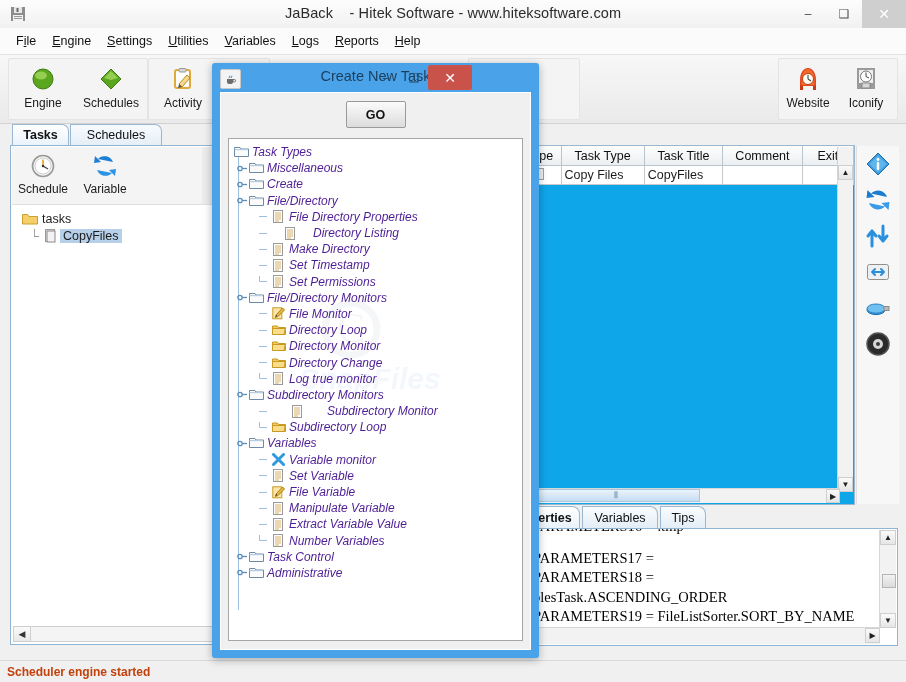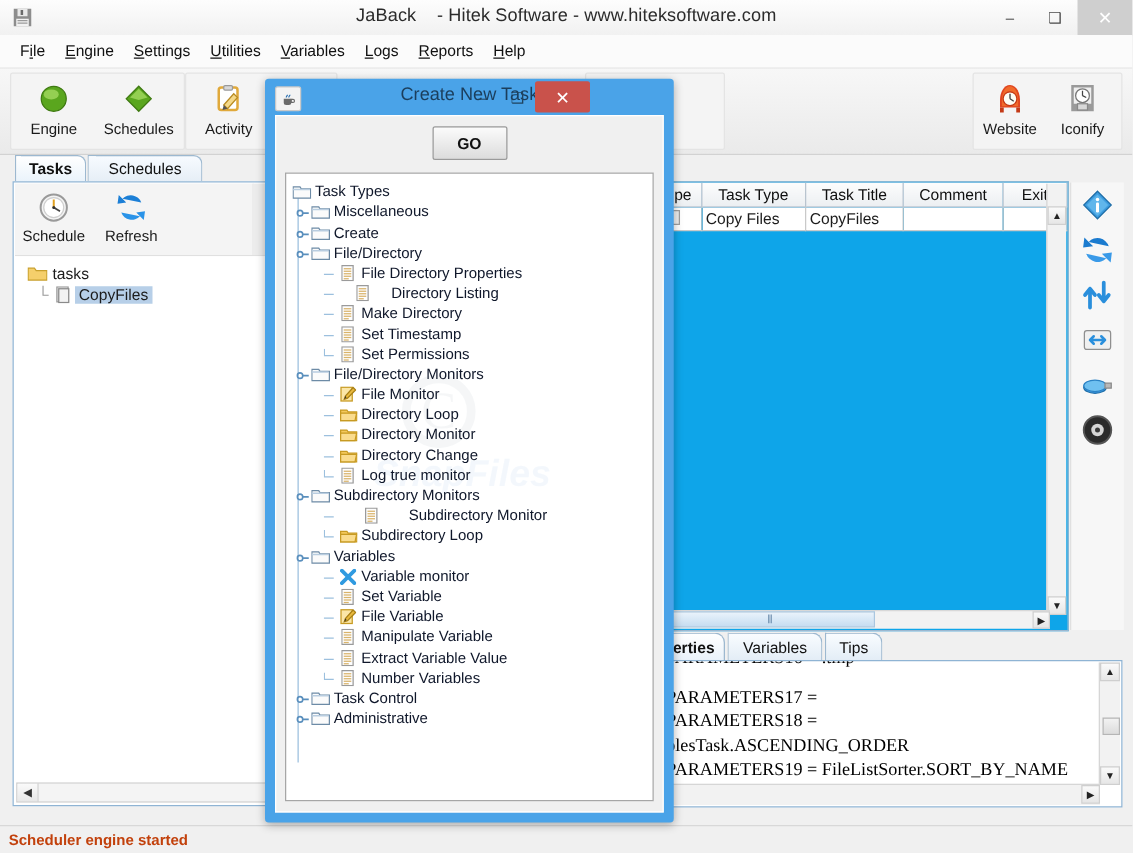--- a/index.html
+++ b/index.html
@@ -160,22 +160,22 @@
   .go-wrap{position:absolute;left:0;top:8px;width:309px;display:flex;justify-content:center;}
   .go-btn{width:58px;height:25px;background:linear-gradient(#fbfbfb,#dcdcdc);
           border:1px solid #9a9a9a;border-radius:2px;font-size:12.5px;font-weight:bold;
           color:#111;display:flex;align-items:center;justify-content:center;}
   .dlg-tree{position:absolute;left:7px;top:45px;width:295px;height:503px;
             background:#fff;border:1px solid #a6a6a6;box-sizing:border-box;
             overflow:hidden;padding:5px 0 0 4px;}
   .watermark{position:absolute;left:60px;top:150px;pointer-events:none;opacity:.5;}
 
   
-  .row{display:flex;align-items:flex-end;height:16.2px;font-size:12px;color:#0f172a;
-       white-space:nowrap;position:relative;}
+  .row{display:flex;align-items:center;height:16.2px;font-size:12px;color:#4c1d95;
+       white-space:nowrap;position:relative;font-style:italic;}
   .hnd{width:11px;height:11px;display:flex;align-items:center;justify-content:center;}
   .rowico{width:17px;display:flex;align-items:center;justify-content:center;}
   .rowtxt{margin-left:2px;}
 
   .vrule{position:absolute;background:#9cc0de;width:1px;}
 </style>
 </head>
 <body>
 
 <div class="app">
@@ -317,21 +317,21 @@
           </span>
           <span class="lb">Schedule</span>
         </div>
         <div class="lp-btn">
           <span class="ic">
             <svg width="26" height="26" viewBox="0 0 26 26">
               <path d="M21 9 A9 9 0 0 0 6 6 L9 9 L2 10 L3 3 L6 6" fill="#1c7fd6"></path>
               <path d="M5 17 A9 9 0 0 0 20 20 L17 17 L24 16 L23 23 L20 20" fill="#2a93e8"></path>
             </svg>
           </span>
-          <span class="lb">Refresh</span>
+          <span class="lb">Variable</span>
         </div>
       </div>
       <div class="lp-tgroup" style="left:190px;width:110px;border-right:none;background:#ececec;">
         <div class="lp-btn" style="margin-left:30px;">
           <span class="ic">
             <svg width="26" height="26" viewBox="0 0 26 26">
               <circle cx="9" cy="6" r="3" fill="#5aa61e"></circle>
               <path d="M9 9 L9 17 M9 12 L16 10 M9 17 L5 23 M9 17 L13 23" stroke="#5aa61e" stroke-width="2.6" fill="none" stroke-linecap="round"></path>
             </svg>
           </span>

